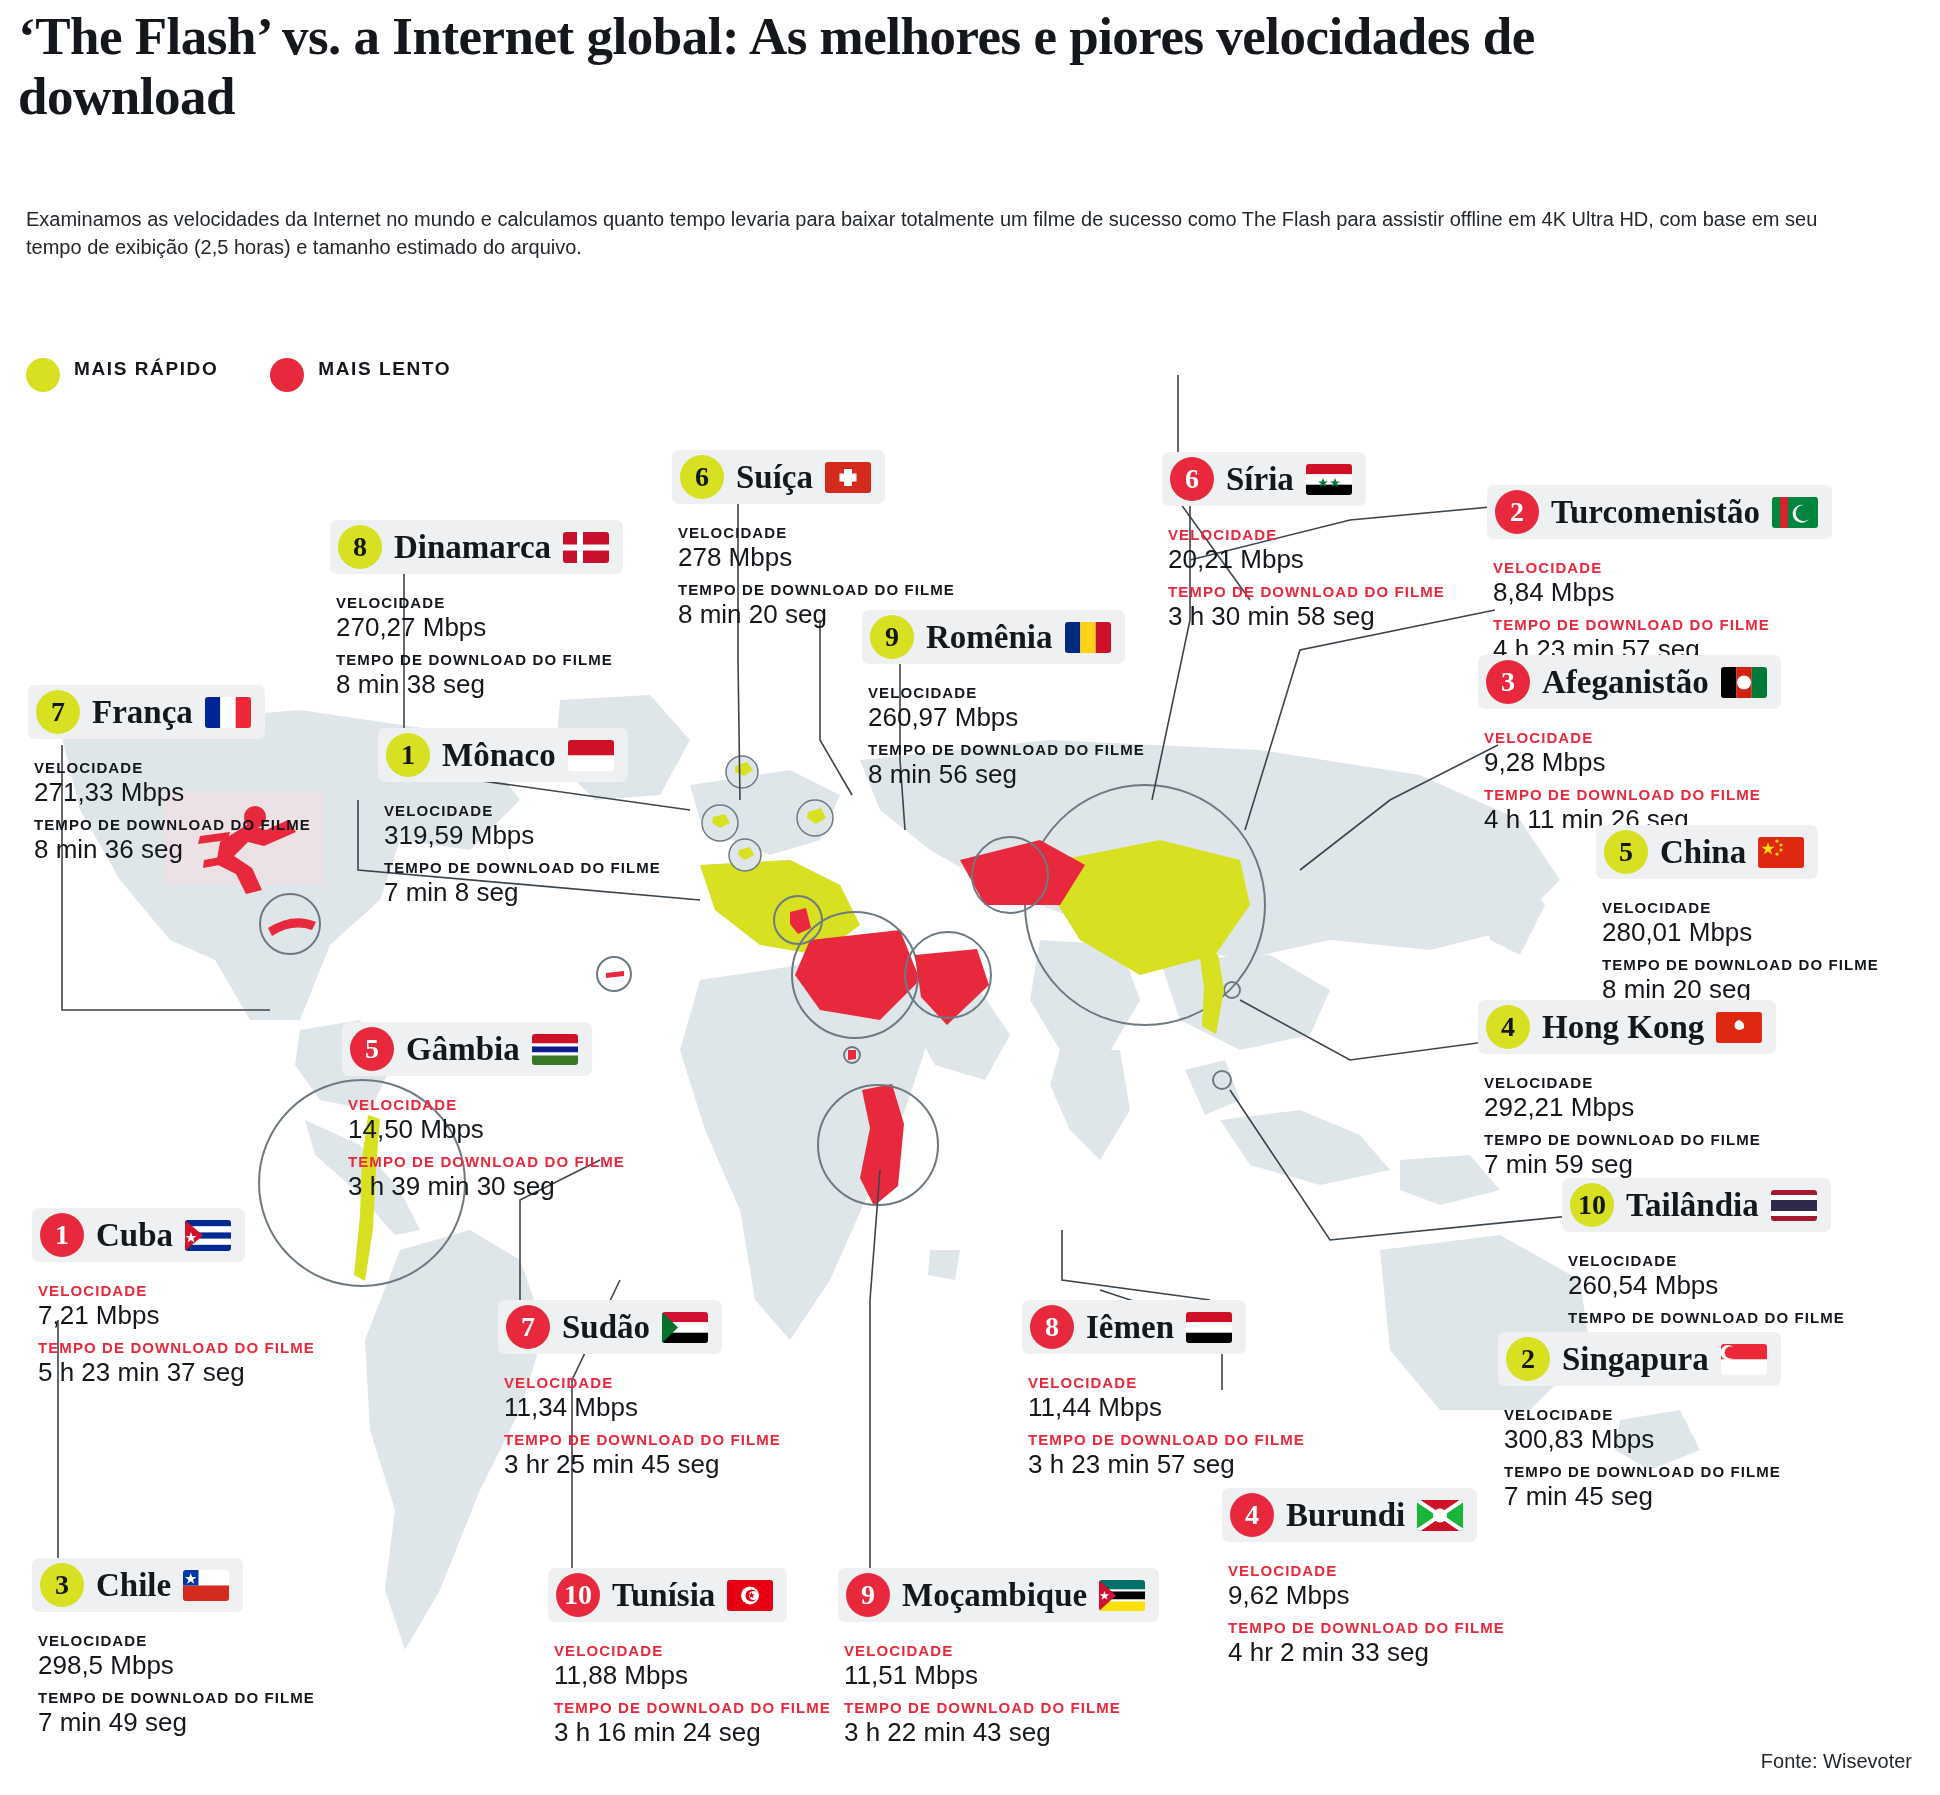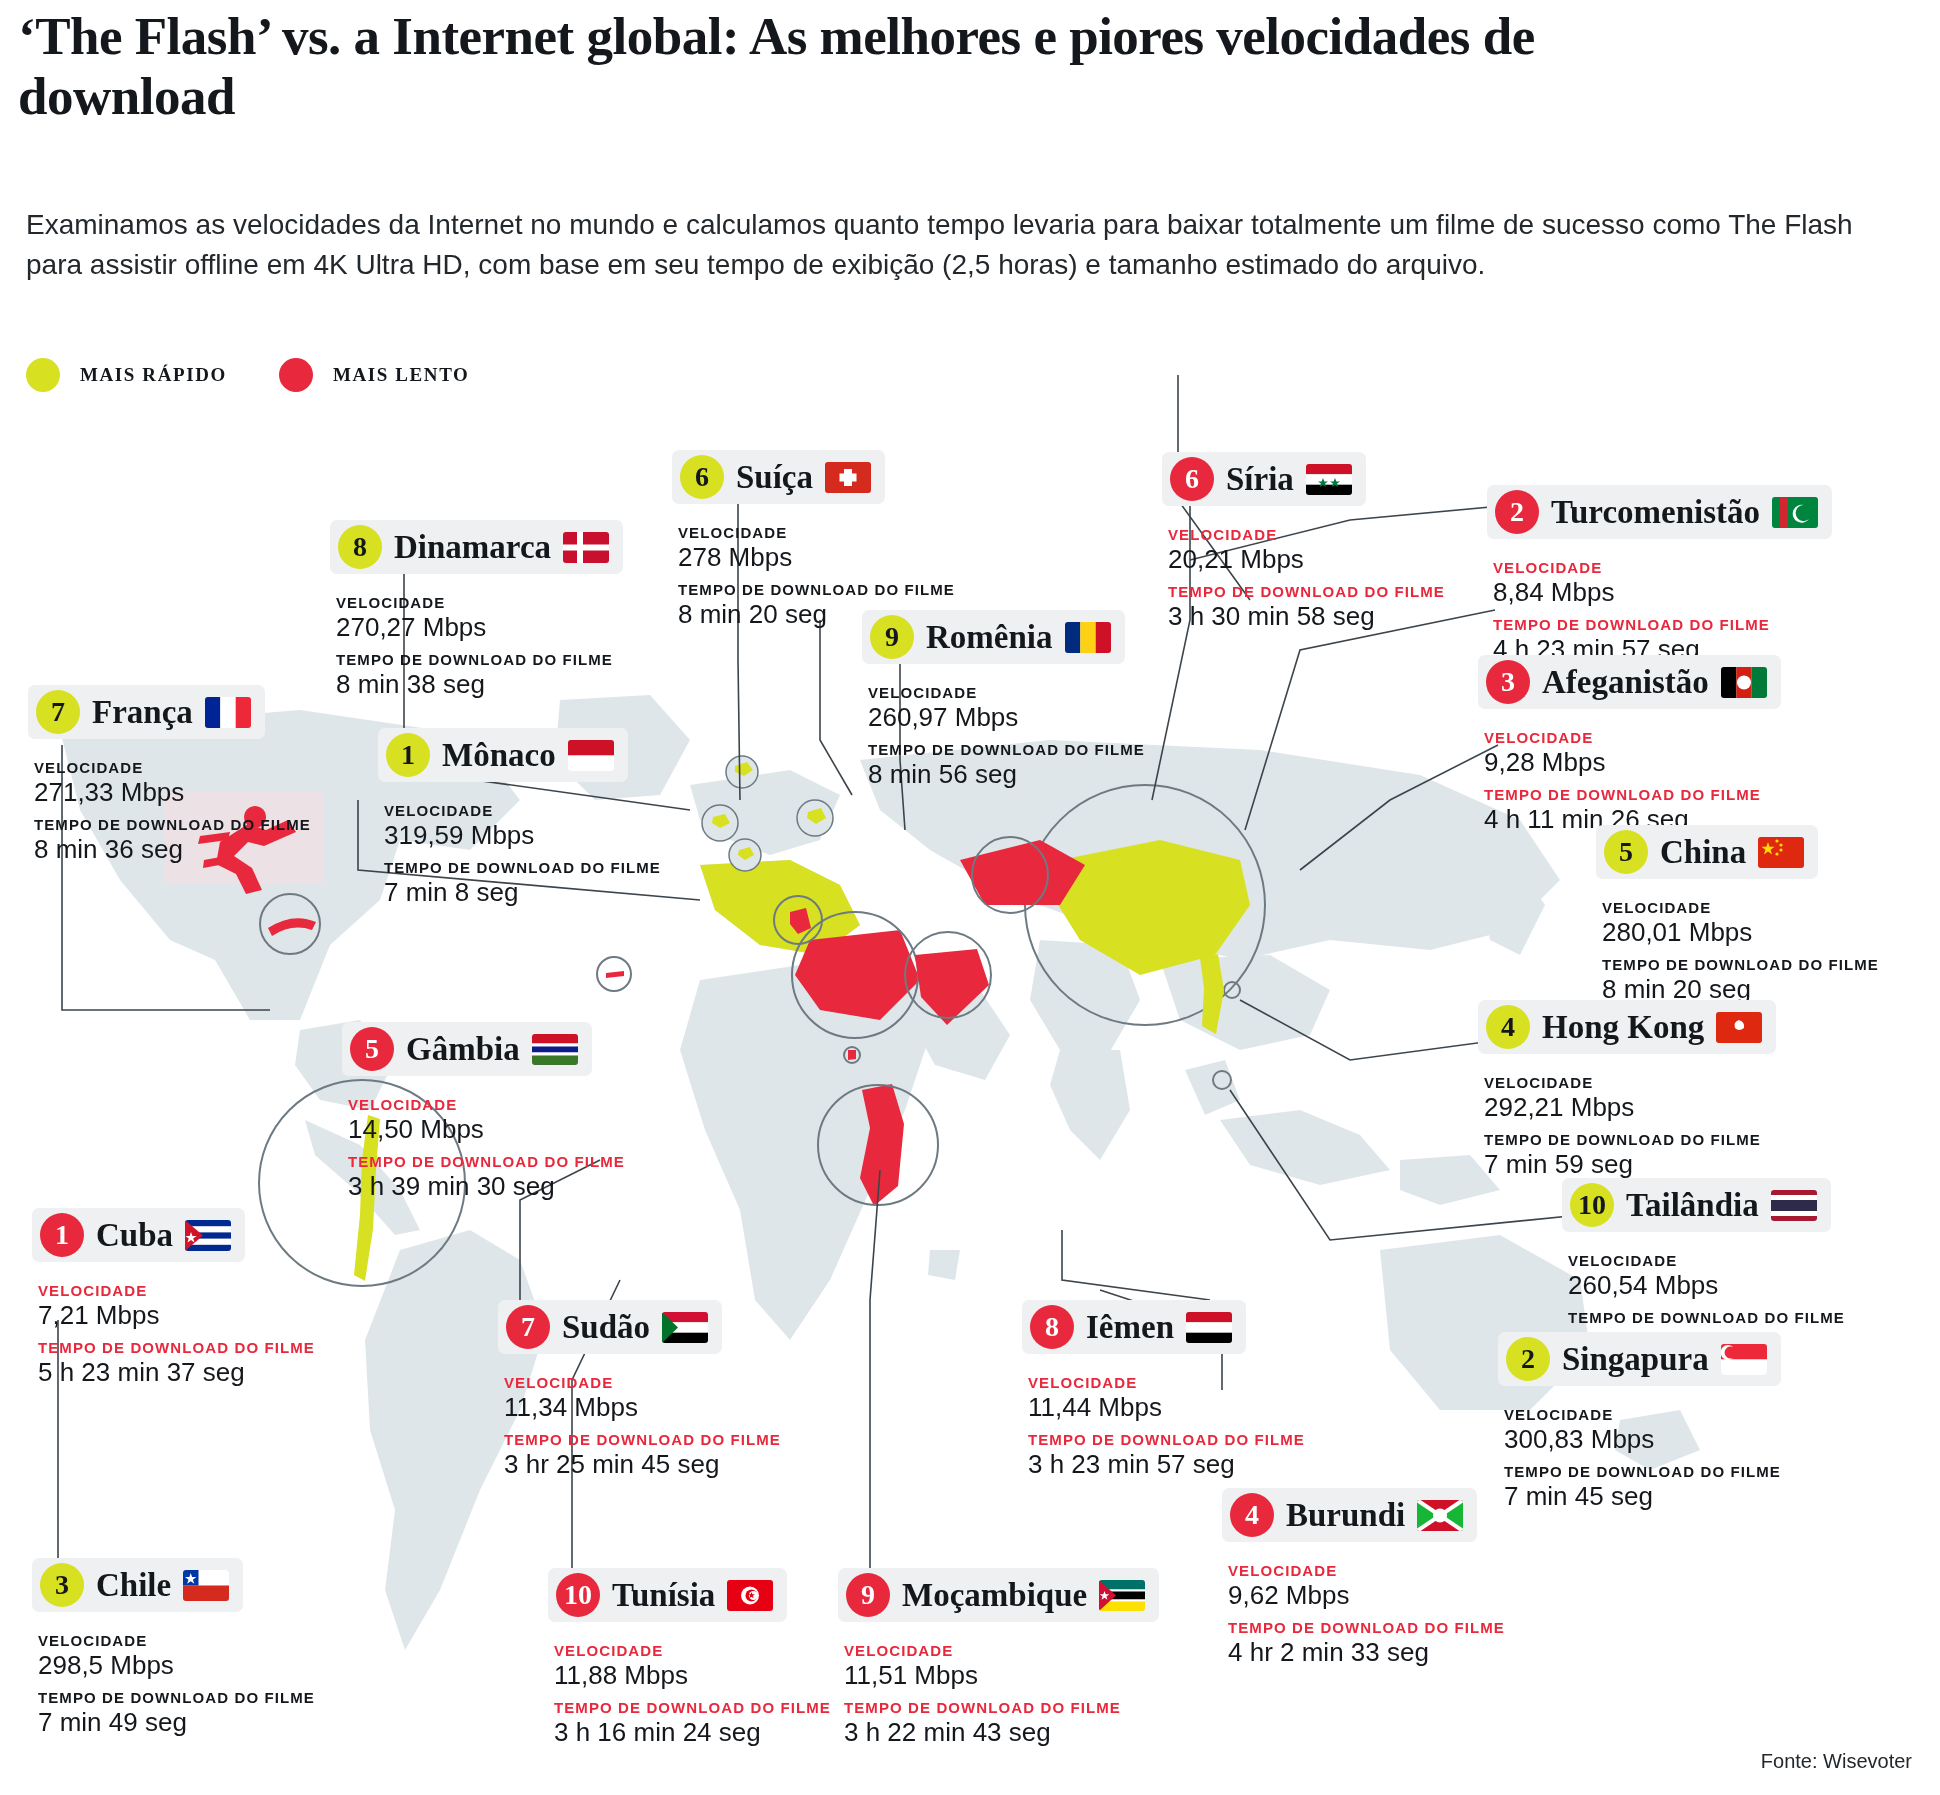--- a/index.html
+++ b/index.html
@@ -19,28 +19,28 @@
     position:absolute;left:18px;top:6px;width:1700px;
     font-family:"Liberation Serif", serif;
     font-weight:bold;
     font-size:53px;
     line-height:1.14;
     letter-spacing:-0.5px;
     color:#14181c;
   }
   .subtitle{
     position:absolute;left:26px;top:205px;width:1840px;
-    font-size:28px;
+    font-size:20px;
     line-height:1.42;
     color:#23282d;
   }
 
   
   .legend{position:absolute;left:26px;top:358px;display:flex;align-items:center;gap:52px;}
-  .legend-item{display:flex;align-items:center;gap:20px;font-family:Liberation Serif, serif;}
+  .legend-item{display:flex;align-items:flex-start;gap:14px;}
   .legend-dot{width:34px;height:34px;border-radius:50%;display:block;}
   .dot-fast{background:#d7e021;}
   .dot-slow{background:#e8283c;}
   .legend-label{
     font-size:19px;font-weight:bold;letter-spacing:1.6px;color:#14181c;
   }
 
   
   .map-wrap{position:absolute;left:0;top:690px;width:1940px;height:1000px;}
   .map-svg{position:absolute;left:0;top:0;}

